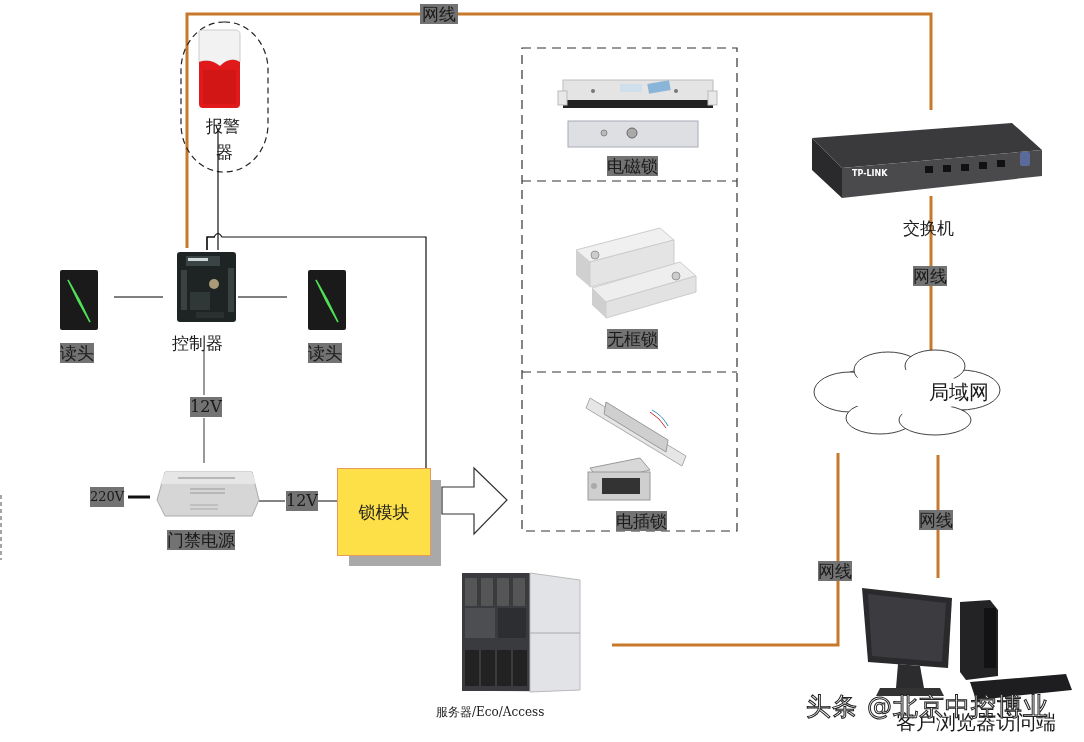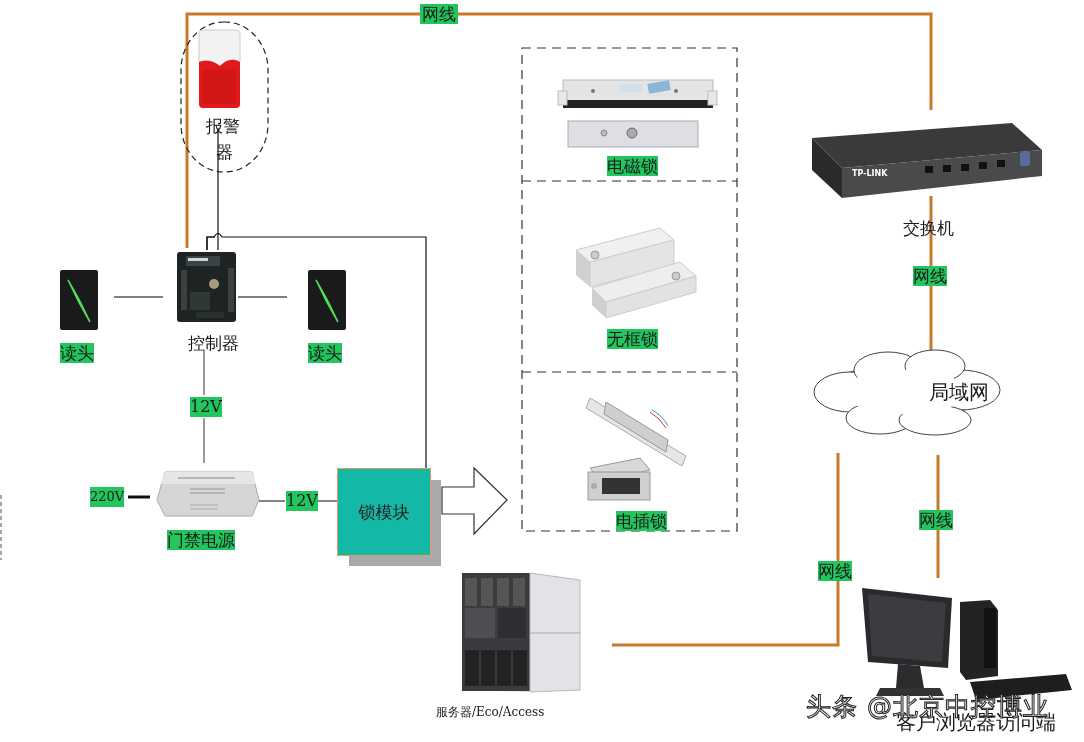--- a/index.html
+++ b/index.html
@@ -1,20 +1,20 @@
 <!DOCTYPE html>
 <html><head>
 <meta charset="utf-8">
 <style>
   html,body{margin:0;padding:0;background:#fff;}
   body{width:1084px;height:742px;position:relative;overflow:hidden;font-family:"DejaVu Serif","Liberation Serif",serif;color:#111;}
-  .lbl{position:absolute;font-size:17px;line-height:20px;white-space:nowrap;background:#22c55e;color:#1a1a1a;}
+  .lbl{position:absolute;font-size:17px;line-height:20px;white-space:nowrap;background:#737373;color:#1a1a1a;}
   .lbl.nobg{background:transparent;}
   svg{position:absolute;left:0;top:0;}
-  .lockbox{position:absolute;left:337px;top:468px;width:92px;height:86px;background:#14b8a6;border:1px solid #e59a5e;display:flex;align-items:center;justify-content:center;font-size:17px;color:#222;}
+  .lockbox{position:absolute;left:337px;top:468px;width:92px;height:86px;background:#fde047;border:1px solid #e59a5e;display:flex;align-items:center;justify-content:center;font-size:17px;color:#222;}
   .lockshadow{position:absolute;left:349px;top:480px;width:92px;height:86px;background:#a9a9a9;}
   .watermark{position:absolute;left:806px;top:690px;font-family:"DejaVu Sans",sans-serif;font-size:25px;color:#fff;-webkit-text-stroke:1px #222;letter-spacing:1px;white-space:nowrap;}
 </style>
 </head>
 <body>
 
 <svg width="1084" height="742">
 
   <polyline points="187,248 187,14 931,14 931,110" fill="none" stroke="#c8782a" stroke-width="3"></polyline>
 
@@ -173,21 +173,21 @@
     <polygon points="970,682 1066,674 1072,690 976,700" fill="#1e1e20"></polygon>
   </g>
 </svg>
 
 <div class="lbl" style="left:420px;top:4px;padding:0 2px;">网线</div>
 
 <div class="lbl nobg" style="left:206px;top:116px;">报警</div>
 <div class="lbl nobg" style="left:216px;top:142px;">器</div>
 
 <div class="lbl" style="left:60px;top:343px;">读头</div>
-<div class="lbl nobg" style="left:172px;top:333px;margin-left:16px;">控制器</div>
+<div class="lbl nobg" style="left:172px;top:333px;">控制器</div>
 <div class="lbl" style="left:308px;top:343px;">读头</div>
 
 <div class="lbl" style="left:190px;top:397px;font-size:16px;">12V</div>
 
 <div class="lbl" style="left:90px;top:487px;font-size:13px;">220V</div>
 <div class="lbl" style="left:286px;top:491px;font-size:16px;">12V</div>
 <div class="lbl" style="left:167px;top:530px;">门禁电源</div>
 
 <div class="lockshadow"></div>
 <div class="lockbox">

